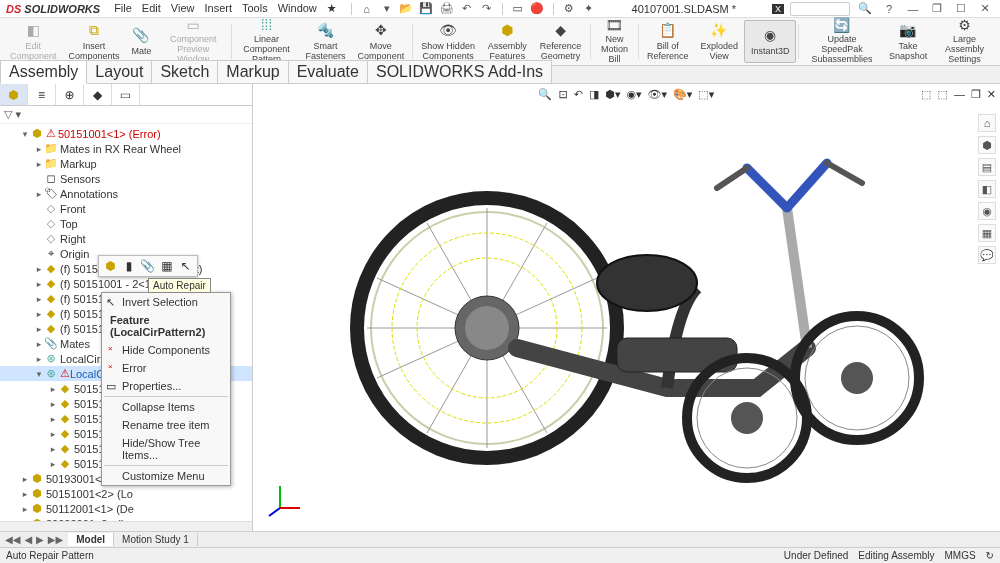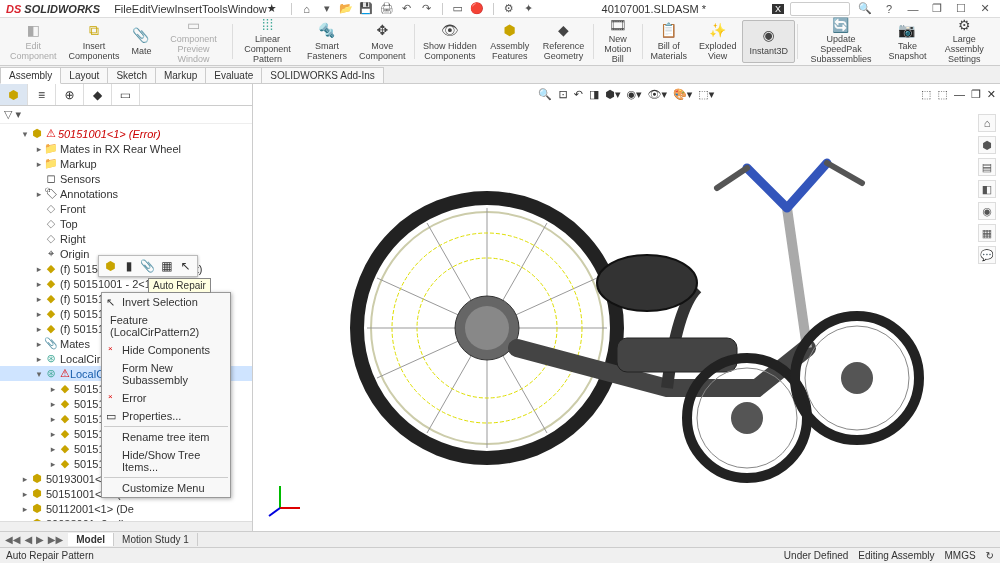--- a/index.html
+++ b/index.html
@@ -1,74 +1,74 @@
 <!DOCTYPE html>
 <html><head>
 <meta charset="utf-8">
 <style>
 * { margin: 0; padding: 0; box-sizing: border-box; font-family: "Segoe UI", Arial, sans-serif; }
 body { width: 1000px; height: 563px; overflow: hidden; background: #fff; font-size: 11px; color: #333; }
 
 .titlebar { height: 18px; background: #fff; display: flex; align-items: center; border-bottom: 1px solid #ddd; }
 .titlebar .logo { color: #d9232e; font-weight: bold; font-style: italic; padding: 0 6px; font-size: 11px; }
 .titlebar .sw { color: #333; font-weight: bold; font-size: 11px; }
-.titlebar .menus { display: flex; padding-left: 8px; align-items: center; }
+.titlebar .menus { display: flex; gap: 10px; padding-left: 8px; }
 .titlebar .menus span { cursor: default; }
 .titlebar .qat { display: flex; gap: 6px; margin-left: 12px; align-items: center; }
 .titlebar .qat .ico { width: 14px; height: 14px; display:flex; align-items:center; justify-content:center; color:#555;}
 .titlebar .sep { width:1px; height:12px; background:#ccc; margin:0 2px;}
 .titlebar .docname { flex: 1; text-align: center; font-size: 11px; }
 .titlebar .right-icons { display:flex; gap:6px; align-items:center; padding-right:6px;}
 .titlebar .search { width: 60px; height: 14px; border:1px solid #ccc; border-radius:2px;}
 .titlebar .winbtn { width:18px; height:14px; display:flex; align-items:center; justify-content:center; color:#555;}
 
 .ribbon { height: 48px; background: #f7f7f7; border-bottom: 1px solid #ccc; display: flex; align-items: stretch; padding: 2px 4px;}
 .ribbon .btn { display:flex; flex-direction:column; align-items:center; justify-content:center; padding: 0 6px; text-align:center; font-size:9px; line-height:1.1; color:#444; border-right: none;}
 .ribbon .btn .ic { width:20px; height:20px; margin-bottom:1px; display:flex; align-items:center; justify-content:center; font-size:14px;}
 .ribbon .btn.disabled { color:#aaa; }
 .ribbon .sep { width:1px; background:#ddd; margin: 4px 2px;}
 .ribbon .btn.sel { background:#e8e8e8; border:1px solid #bbb; border-radius:2px;}
 
 .tabs { height: 18px; background: #f0f0f0; border-bottom: 1px solid #ccc; display:flex; align-items:flex-end;}
-.tabs .tab { padding: 2px 8px; font-size: 10px; border: 1px solid #ccc; border-bottom:none; background:#f8f8f8; margin-right:-1px; cursor:default;}
+.tabs .tab { padding: 2px 8px; font-size: 16px; border: 1px solid #ccc; border-bottom:none; background:#f8f8f8; margin-right:-1px; cursor:default;}
 .tabs .tab.active { background:#fff; border-bottom:1px solid #fff; position:relative; top:1px;}
 
 .workspace { display:flex; height: calc(563px - 18px - 48px - 18px - 16px - 16px); }
 .treepanel { width: 253px; background:#fff; border-right:1px solid #ccc; display:flex; flex-direction:column; position:relative;}
 .treetabs { height: 22px; border-bottom:1px solid #ccc; display:flex;}
 .treetabs .tt { width:28px; display:flex; align-items:center; justify-content:center; border-right:1px solid #ddd; font-size:12px;}
 .treetabs .tt.active { background:#dce6f2;}
 .filterrow { height:18px; border-bottom:1px solid #eee; display:flex; align-items:center; padding-left:4px; font-size:11px; color:#555;}
 .tree { flex:1; overflow:hidden; padding: 2px 0; font-size: 11px; position:relative;}
 .tree .node { display:flex; align-items:center; height:15px; white-space:nowrap; }
 .tree .exp { width:10px; text-align:center; color:#666; font-size:9px;}
 .tree .nic { width:14px; height:14px; display:inline-flex; align-items:center; justify-content:center; margin-right:2px;}
 .tree .nic.asm { color:#c8a400;}
 .tree .nic.folder { color:#b8860b;}
 .tree .nic.plane { color:#888;}
 .tree .nic.mate { color:#888;}
 .tree .node.sel { background:#cfe4ff;}
-.tree .txt.err { color:#c00;font-style:italic;}
+.tree .txt.err { color:#c00;}
 .tree .txt.sel { color:#1a5fad;}
 
 .viewport { flex:1; background:#fff; position:relative; overflow:hidden;}
 .view-toolbar-top { position:absolute; top:2px; left:50%; transform:translateX(-50%); display:flex; gap:6px; background:rgba(255,255,255,0.7); padding:2px 4px; z-index:3;}
 .view-toolbar-right { position:absolute; top:4px; right:4px; display:flex; gap:6px;}
 .vt { position:absolute; right:4px; top:30px; display:flex; flex-direction:column; gap:4px;}
 .vt .vi { width:18px; height:18px; border:1px solid #ddd; background:#fafafa; display:flex; align-items:center; justify-content:center; font-size:11px; color:#555;}
 .triad { position:absolute; left:12px; bottom:10px; font-size:14px;}
 .model-img { position:absolute; inset:0; display:flex; align-items:center; justify-content:center;}
 
 .ctx-toolbar { position:absolute; left:98px; top:171px; width:100px; height:22px; background:#fafafa; border:1px solid #bbb; box-shadow:0 1px 3px rgba(0,0,0,0.3); display:flex; align-items:center; gap:4px; padding:0 4px; z-index:10;}
 .ctx-toolbar .ci { width:16px; height:16px; display:flex; align-items:center; justify-content:center; font-size:12px;}
 .tooltip-auto { position:absolute; left:148px; top:194px; background:#ffffe1; border:1px solid #888; padding:1px 4px; font-size:10px; z-index:11; white-space:nowrap;}
 
 .ctx-menu { position:absolute; left:101px; top:208px; width:130px; background:#f8f8f8; border:1px solid #999; box-shadow:1px 1px 4px rgba(0,0,0,0.3); z-index:10; font-size:11px;}
 .ctx-menu .mi { padding: 3px 8px 3px 20px; position:relative;}
-.ctx-menu .mi.hdr { font-weight:normal; padding-left:8px;}
+.ctx-menu .mi.hdr { font-weight:bold; padding-left:8px;}
 .ctx-menu .msep { height:1px; background:#ccc; margin:1px 2px;}
 .ctx-menu .mi .bullet { position:absolute; left:6px; color:#d00; font-size:8px;}
 
 .bottomtabs { height: 16px; background:#eee; border-top:1px solid #ccc; display:flex; align-items:center; font-size:10px;}
 .bottomtabs .bt { padding: 1px 8px; border-right:1px solid #ccc;}
 .bottomtabs .bt.active { background:#fff; font-weight:bold;}
 .bottomtabs .arrows { display:flex; padding:0 3px;}
 .bottomtabs .arrows span{ padding:0 2px; color:#666;}
 
 .statusbar { height:16px; background:#f0f0f0; border-top:1px solid #ccc; display:flex; align-items:center; font-size:10px; padding:0 6px; justify-content:space-between;}
@@ -177,21 +177,21 @@
   <div class="btn">
       <div class="ic">🎞</div>
       <div>New
 Motion
 Bill</div>
     </div>
   <div class="sep"></div>
   <div class="btn">
       <div class="ic">📋</div>
       <div>Bill of
-Materials</div>
+Reference</div>
     </div>
   <div class="btn">
       <div class="ic">✨</div>
       <div>Exploded
 View</div>
     </div>
   <div class="btn sel">
       <div class="ic">◉</div>
       <div>Instant3D</div>
     </div>
@@ -377,24 +377,24 @@
       <span class="ci">📎</span>
       <span class="ci">▦</span>
       <span class="ci">↖</span>
     </div>
     <div class="tooltip-auto">Auto Repair</div>
 
     <div class="ctx-menu">
       <div class="mi"><span style="position:absolute;left:4px">↖</span><span>Invert Selection</span></div>
       <div class="mi hdr">Feature (LocalCirPattern2)</div>
       <div class="mi"><span class="bullet">×</span><span>Hide Components</span></div>
-      <div class="mi">Form New Subassembly</div>
       <div class="mi"><span class="bullet">×</span><span>Error</span></div>
       <div class="mi"><span style="position:absolute;left:4px">▭</span><span>Properties...</span></div>
       <div class="msep"></div>
+      <div class="mi">Collapse Items</div>
       <div class="mi">Rename tree item</div>
       <div class="mi">Hide/Show Tree Items...</div>
       <div class="msep"></div>
       <div class="mi">Customize Menu</div>
     </div>
 
     <div style="position:absolute;bottom:0;left:0;right:0;height:10px;background:#f0f0f0;border-top:1px solid #ddd"></div>
   </div>
 
   <div class="viewport">

